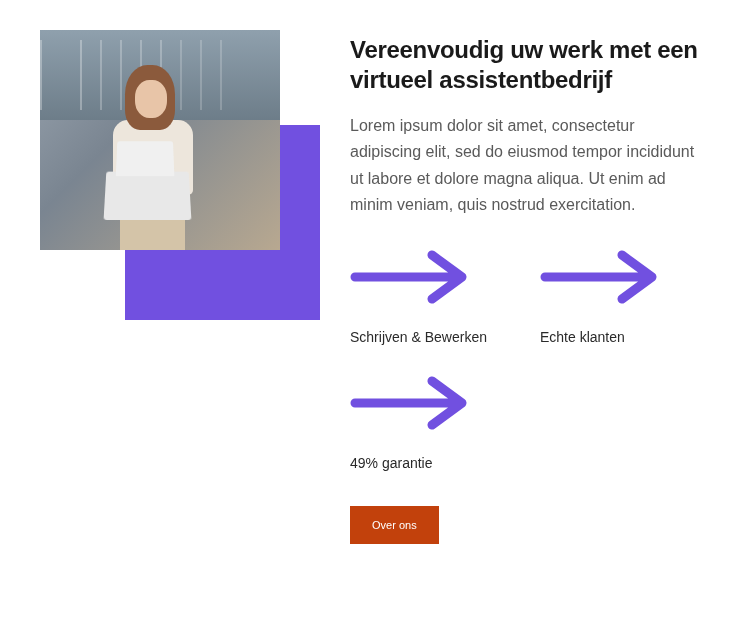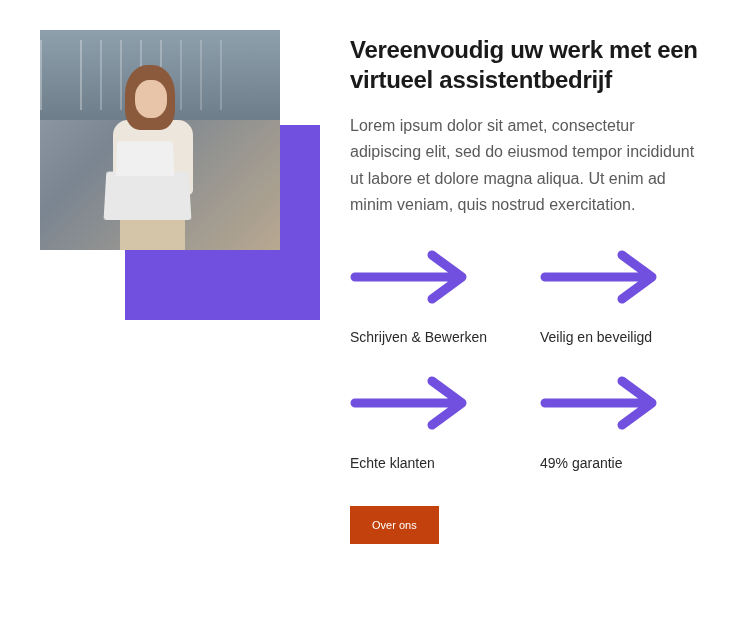--- a/index.html
+++ b/index.html
@@ -179,28 +179,20 @@
           </svg>
       </div>
       <div class="feature-label">Schrijven &amp; Bewerken</div>
     </div>
     <div class="feature">
       <div class="arrow-icon">
         <svg class="arrow-svg" viewBox="0 0 125 56">
             <path d="M5 28 L108 28 M82 6 L112 28 L82 50" stroke-width="9" stroke-linecap="round" stroke-linejoin="round"></path>
           </svg>
       </div>
-      <div class="feature-label">Veilig en beveiligd</div>
-    </div>
-    <div class="feature">
-      <div class="arrow-icon">
-        <svg class="arrow-svg" viewBox="0 0 125 56">
-            <path d="M5 28 L108 28 M82 6 L112 28 L82 50" stroke-width="9" stroke-linecap="round" stroke-linejoin="round"></path>
-          </svg>
-      </div>
       <div class="feature-label">Echte klanten</div>
     </div>
     <div class="feature">
       <div class="arrow-icon">
         <svg class="arrow-svg" viewBox="0 0 125 56">
             <path d="M5 28 L108 28 M82 6 L112 28 L82 50" stroke-width="9" stroke-linecap="round" stroke-linejoin="round"></path>
           </svg>
       </div>
       <div class="feature-label">49% garantie</div>
     </div>

